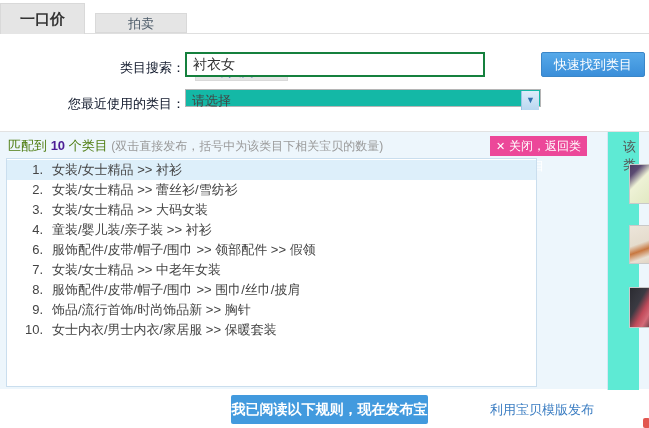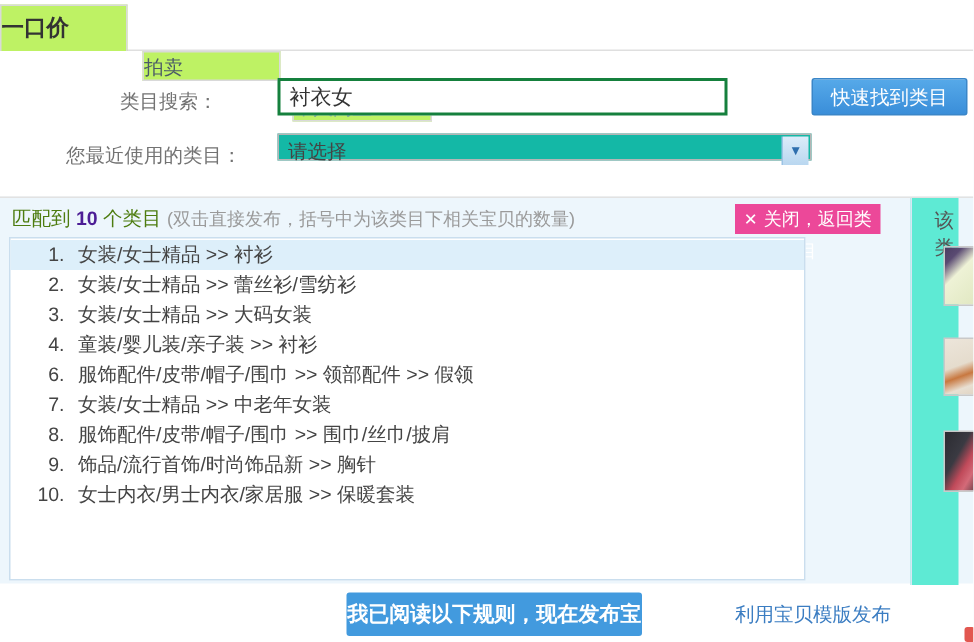--- a/index.html
+++ b/index.html
@@ -2,28 +2,28 @@
 <html><head>
 <meta charset="utf-8">
 <style>
   * { margin:0; padding:0; box-sizing:border-box; }
   html,body { background:#fff; }
   body { font-family:"Liberation Sans","DejaVu Sans",sans-serif; }
   #page { position:relative; width:649px; height:428px; background:#fff; overflow:hidden; }
 
   
   .tabstrip-line { position:absolute; left:0; top:33px; width:649px; height:1px; background:#dfdfdf; }
-  .tab { position:absolute; background:#bef264; border:1px solid #d9d9d9; cursor:pointer; }
+  .tab { position:absolute; text-align:center; background:#e5e5e5; border:1px solid #d9d9d9; cursor:pointer; }
   .tab-active { left:0; top:3px; width:85px; height:31px; line-height:29px; border-bottom:none; z-index:2;
                 font-weight:bold; font-size:15px; color:#333; }
-  .tab-2 { left:95px; top:13px; width:92px; height:20px; line-height:19px; font-size:13px; color:#4b5a68;margin-top:21px; }
+  .tab-2 { left:95px; top:13px; width:92px; height:20px; line-height:19px; font-size:13px; color:#4b5a68; }
   .tab-3 { left:195px; top:13px; width:93px; height:20px; line-height:19px; font-size:13px; color:#5577bb;margin-top:48px; }
 
   
-  .lbl { position:absolute; font-size:13px; color:#737373; text-align:center; }
+  .lbl { position:absolute; font-size:13px; color:#0f172a; text-align:right; }
   .lbl-search { left:40px; top:59px; width:145px; }
   .search-input { position:absolute; left:185px; top:52px; width:300px; height:25px;
                   border:2px solid #15803d; padding:0 6px; font-size:14px; color:#333;
                   font-family:"Liberation Sans","DejaVu Sans",sans-serif; outline:none; }
   .search-btn { position:absolute; left:541px; top:52px; width:104px; height:25px;
                 background:linear-gradient(#56a9e9,#3a8ed9); border:1px solid #3a86c8; border-radius:2px;
                 color:#fff; font-size:13px; line-height:23px; text-align:center; cursor:pointer; }
 
   
   .lbl-recent { left:20px; top:95px; width:165px; }

